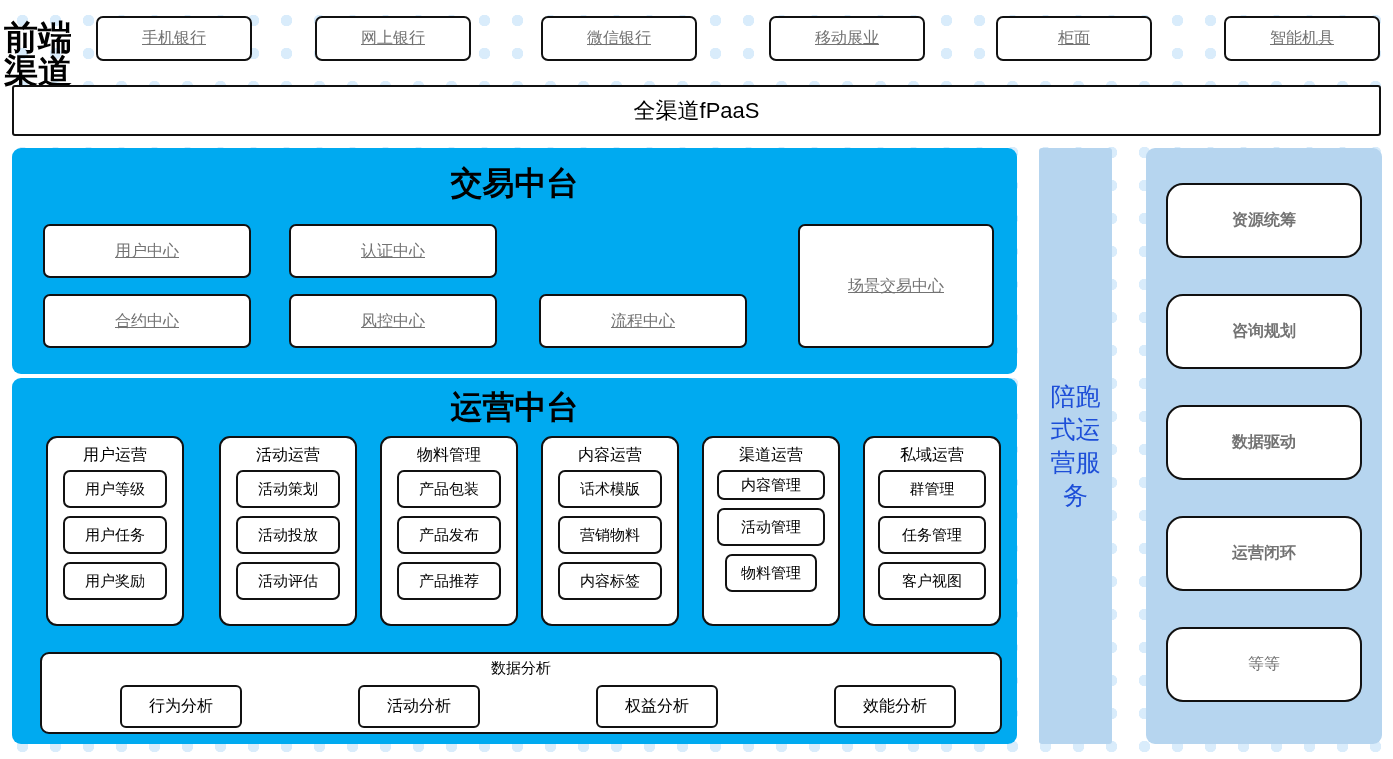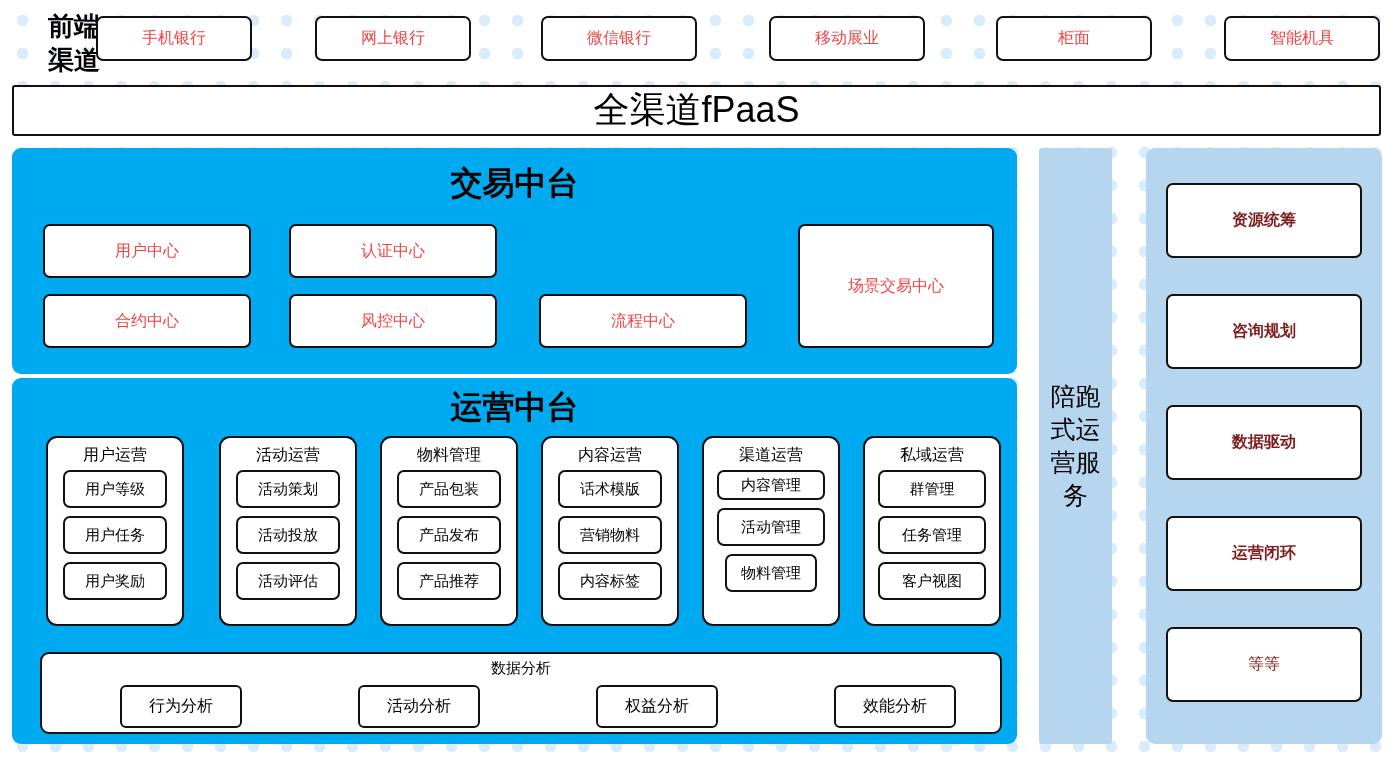--- a/index.html
+++ b/index.html
@@ -18,39 +18,39 @@
     z-index:0;pointer-events:none;
   }
   #root{position:absolute;left:0;top:0;width:1393px;height:759px;z-index:1;}
 
   .abs{position:absolute;box-sizing:border-box;}
 
   
   .wbox{
     background:#ffffff;border:2.5px solid #111;border-radius:7px;
     display:flex;align-items:center;justify-content:center;
-    text-align:center;color:#ef4444;
+    text-align:center;color:#737373;text-decoration:underline;
   }
 
   
   #channel-label{
-    left:4px;top:8px;width:86px;height:72px;
+    left:4px;top:19px;width:86px;height:72px;
     font-family:"Liberation Serif","DejaVu Serif",serif;
-    font-weight:bold;font-size:26px;line-height:34px;
+    font-weight:bold;font-size:34px;line-height:34px;
     color:#000;text-align:left;
-    display:flex;flex-direction:column;justify-content:center;margin-left:44px;
+    display:flex;flex-direction:column;justify-content:center;
   }
   .channel-box{height:45px;top:16px;font-size:16px;}
 
   
   #fpaas{
     left:12px;top:85px;width:1369px;height:51px;
     border:2.5px solid #111;border-radius:3px;background:#fff;
     display:flex;align-items:center;justify-content:center;
-    font-size:36px;color:#000;
+    font-size:22px;color:#000;
   }
 
   
   .cyan{background:#00aaf0;border-radius:9px;}
   .panel-title{
     position:absolute;left:0;width:100%;text-align:center;
     font-family:"Liberation Serif","DejaVu Serif",serif;
     font-weight:bold;font-size:32px;color:#000;
   }
 
@@ -88,30 +88,30 @@
     font-size:16px;color:#000;box-sizing:border-box;
   }
 
   
   #accompany-col{
     background:#b6d5ef;border-radius:3px;
     display:flex;align-items:center;justify-content:center;
   }
   #accompany-text{
     width:58px;font-size:25px;line-height:33px;
-    text-align:center;color:#000000;word-break:break-all;
+    text-align:center;color:#1d4ed8;word-break:break-all;
   }
 
   
   #service-panel{background:#b6d5ef;border-radius:9px;}
   .svc-card{
     position:absolute;left:20px;width:196px;
-    border:2.5px solid #111;border-radius:7px;background:#fff;
-    display:flex;align-items:center;justify-content:center;
-    font-size:16px;color:#7f1d1d;box-sizing:border-box;
+    border:2.5px solid #111;border-radius:17px;background:#fff;
+    display:flex;align-items:center;justify-content:center;
+    font-size:16px;color:#737373;box-sizing:border-box;
   }
   .svc-card.bold{font-weight:bold;}
 </style>
 </head>
 <body>
 
 <div id="dots"></div>
 
 <div id="root">
 

